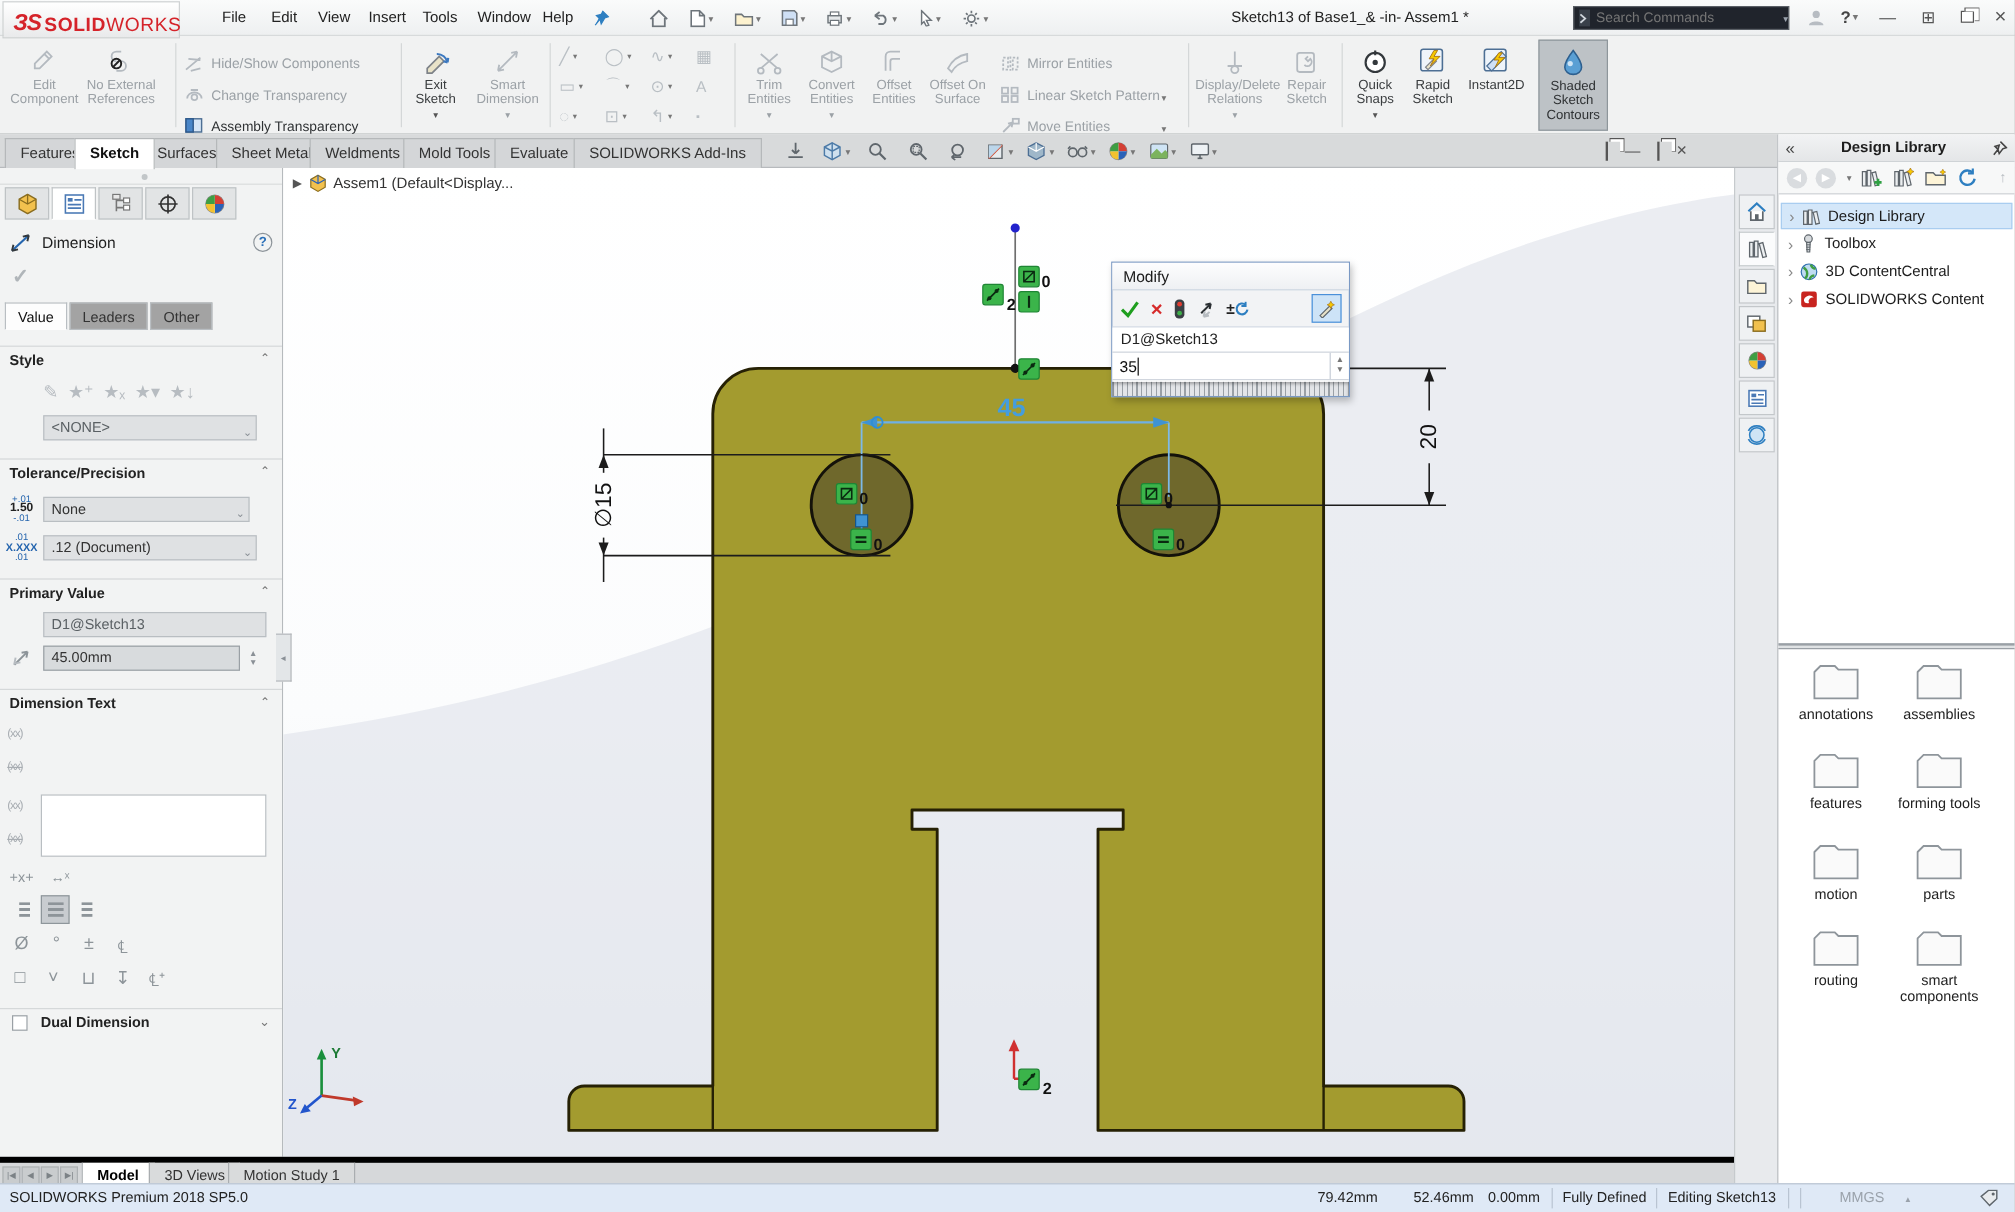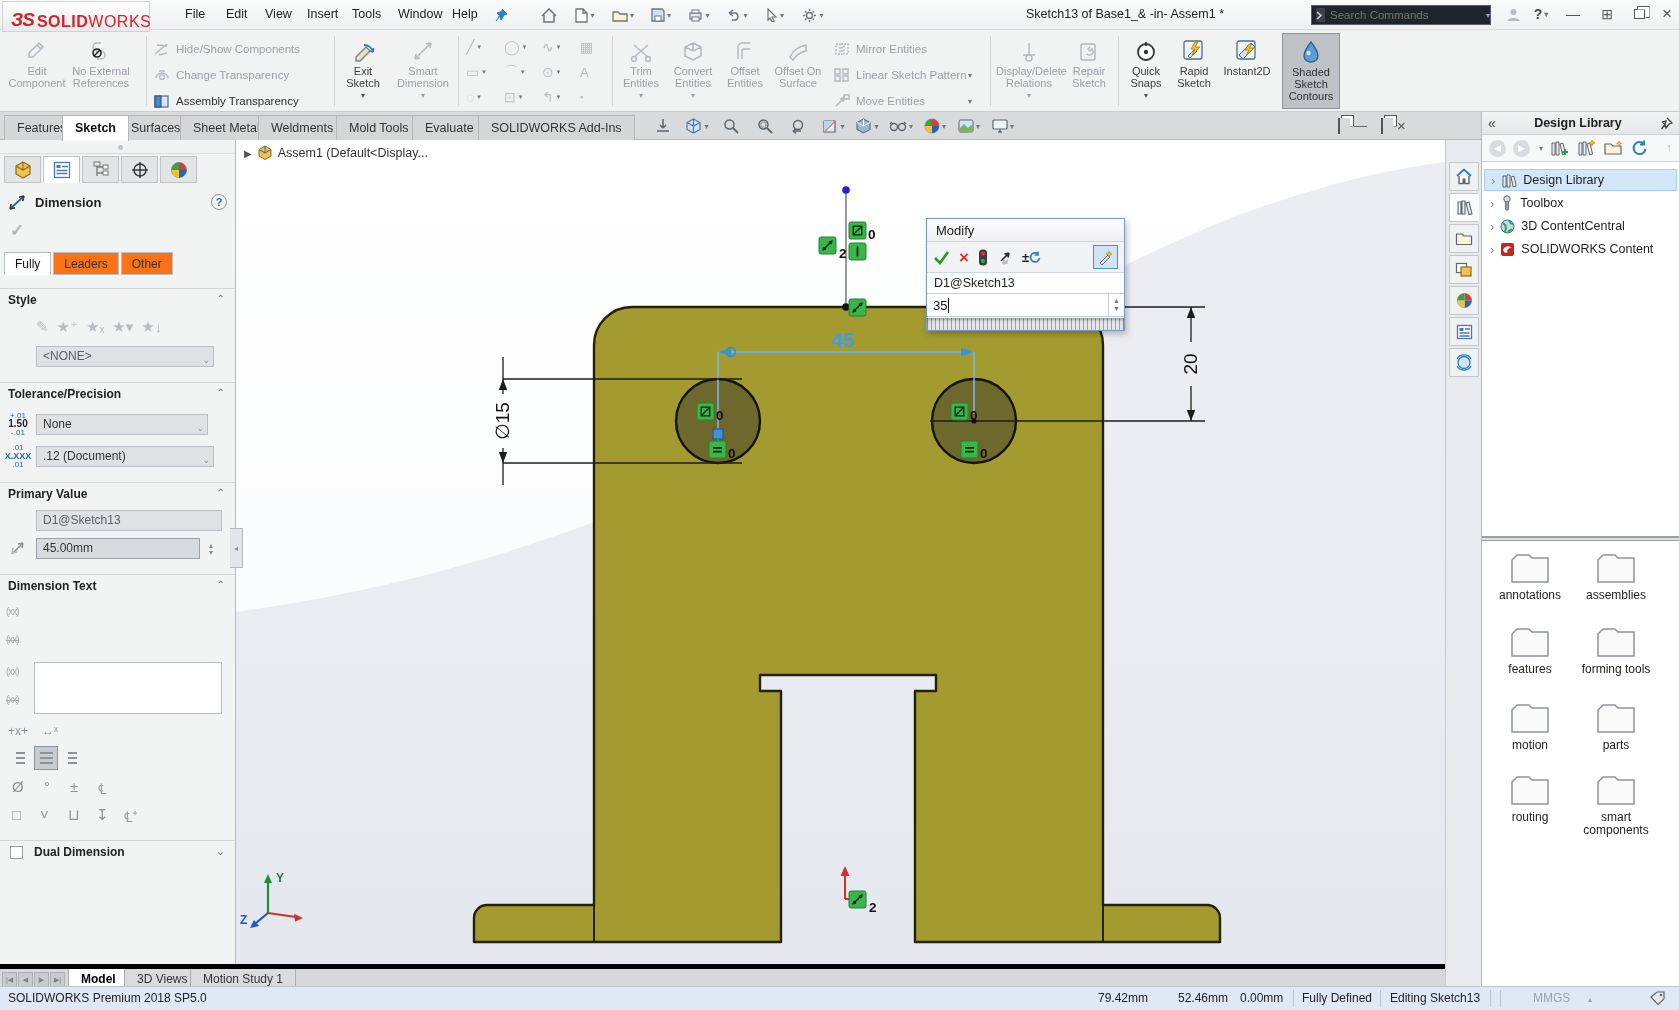--- a/index.html
+++ b/index.html
@@ -28,21 +28,21 @@
 
   
   .ribbon { position:absolute; left:0; top:30px; width:1679px; height:82px; background:#f1f2f2; border-bottom:1px solid #c9cccd; }
   .vsep { position:absolute; top:6px; height:70px; width:1px; background:#d4d7d8; }
   .rb { position:absolute; top:3px; height:76px; text-align:center; color:#9ba1a6; font-size:11px; line-height:12px; }
   .rb.en { color:#3a3d3f; }
   .rb .ric { height:30px; display:flex; align-items:flex-end; justify-content:center; margin-bottom:2px; }
   .rb .rdd { font-size:8px; color:#9ba1a6; margin-top:1px; }
   .rb.en .rdd { color:#555; }
   .rb.pressed { background:#bdc2c6; border:1px solid #8e969b; color:#2f3234; }
-  .rrow { position:absolute; height:22px; display:flex; align-items:center; font-size:11.5px; color:#9ba1a6; }
+  .rrow { position:absolute; height:22px; display:flex; align-items:flex-end; font-size:11.5px; color:#9ba1a6; }
   .rrow.en { color:#2f3234; }
   .rrow .ric { width:20px; margin-right:4px; display:flex; justify-content:center; }
   .gi { stroke:#b4bac0; fill:none; stroke-width:1.5; }
   .gcell { position:absolute; width:34px; height:22px; display:flex; align-items:center; color:#b9bfc4; font-size:14px; }
   .gcell .dd { font-size:7px; margin-left:3px; }
 
   
   .tabrow { position:absolute; left:0; top:112px; width:1679px; height:28px; background:#d8dadb; border-bottom:1px solid #b7babd; }
   .dtab { position:absolute; top:3px; height:25px; line-height:25px; padding:0 12px; background:#d4d6d8; border:1px solid #b5b8ba; border-bottom:none; font-size:12.5px; color:#333; }
   .dtab.active { background:#fff; font-weight:bold; color:#111; height:26px; z-index:2; }
@@ -50,25 +50,25 @@
   .hud .hbtn { width:30px; height:24px; display:flex; align-items:center; justify-content:center; color:#6e757b; }
   .dcbtns { position:absolute; top:5px; display:flex; gap:14px; align-items:center; color:#555; }
 
   
   .pm { position:absolute; left:0; top:140px; width:236px; height:824px; background:#f2f3f3; border-right:1px solid #b6babd; font-size:12px; }
   .pm-handle { position:absolute; left:0; top:0; width:100%; height:14px; border-bottom:1px solid #dadddd; }
   .pm-handle i { position:absolute; left:50%; top:5px; width:5px; height:5px; border-radius:50%; background:#c2c6c8; }
   .pm-tab { position:absolute; top:16px; width:37px; height:27px; background:#e2e4e5; border:1px solid #bfc3c5; display:flex; align-items:center; justify-content:center; }
   .pm-tab.active { background:#fff; border-bottom-color:#fff; }
   .pm-head { position:absolute; left:0; top:46px; width:100%; height:32px; display:flex; align-items:center; padding:0 8px; }
-  .pm-head .t { font-weight:bold; font-size:13px; color:#1e1e1e; margin-left:7px; flex:1; }
+  .pm-head .t { font-weight:normal; font-size:13px; color:#1e1e1e; margin-left:7px; flex:1; }
   .helpc { width:16px; height:16px; border:1.5px solid #8d949a; border-radius:50%; color:#2a6fb8; font-weight:bold; font-size:11px; text-align:center; line-height:14px; }
   .pm-ok { position:absolute; left:10px; top:80px; color:#b0b5b9; font-size:17px; font-weight:bold; }
   .pm-subtabs { position:absolute; left:4px; top:112px; height:23px; display:flex; }
-  .pm-subtab { padding:0 10px; height:23px; line-height:23px; background:#f97316; border:1px solid #b9bec2; margin-right:2px; color:#333; }
+  .pm-subtab { padding:0 10px; height:23px; line-height:23px; background:#a3a3a3; border:1px solid #b9bec2; margin-right:2px; color:#333; }
   .pm-subtab.active { background:#fdfdfd; font-weight:normal; color:#111; border-bottom-color:#fdfdfd; }
   .pm-sec { position:absolute; left:0; width:100%; height:22px; border-top:1px solid #d5d8d9; padding:4px 8px 0; font-weight:bold; color:#222; font-size:12px; }
   .pm-sec .chev { position:absolute; right:10px; top:4px; color:#777; font-size:10px; font-weight:normal; }
   .pm-field { position:absolute; height:21px; background:#dfe1e3; border:1px solid #b9bec2; line-height:19px; padding:0 6px; color:#5a6064; font-size:12px; }
   .pm-field.dk { color:#333; }
   .pm-field .fdd { position:absolute; right:3px; top:4px; font-size:9px; color:#8a9096; }
   .spin { position:absolute; width:14px; height:22px; display:flex; flex-direction:column; align-items:center; justify-content:center; color:#8a9096; font-size:7px; line-height:7px; }
   .tolico { position:absolute; width:28px; text-align:center; color:#2565ae; font-size:8px; line-height:8px; }
   .tolico b { font-size:10px; color:#222; }
   .pm-ta { position:absolute; left:34px; width:188px; background:#fff; border:1px solid #b9bec2; font-size:12px; color:#444; padding:2px 4px; }
@@ -613,21 +613,21 @@
     <div class="pm-head">
       <svg width="20" height="18" viewBox="0 0 20 18">
           <path d="M2,16 L16,3" stroke="#2565ae" stroke-width="1.8" fill="none"></path>
           <path d="M2,16 l5,-1.2 M2,16 l1.2,-5 M16,3 l-5,1.2 M16,3 l-1.2,5" stroke="#33383c" stroke-width="1.6" fill="none"></path>
         </svg>
       <span class="t">Dimension</span>
       <span class="helpc">?</span>
     </div>
     <div class="pm-ok">✓</div>
     <div class="pm-subtabs">
-      <span class="pm-subtab active">Fully</span>
+      <span class="pm-subtab active">Value</span>
       <span class="pm-subtab">Leaders</span>
       <span class="pm-subtab">Other</span>
     </div>
 
     <div class="pm-sec" style="top:148px"><span>Style</span><span class="chev">⌃</span></div>
     <div class="abs" style="left:36px;top:178px;display:flex;gap:8px;color:#b7bcc1;font-size:15px">
       <span>✎</span>
       <span>★⁺</span>
       <span>★ₓ</span>
       <span>★▾</span>

